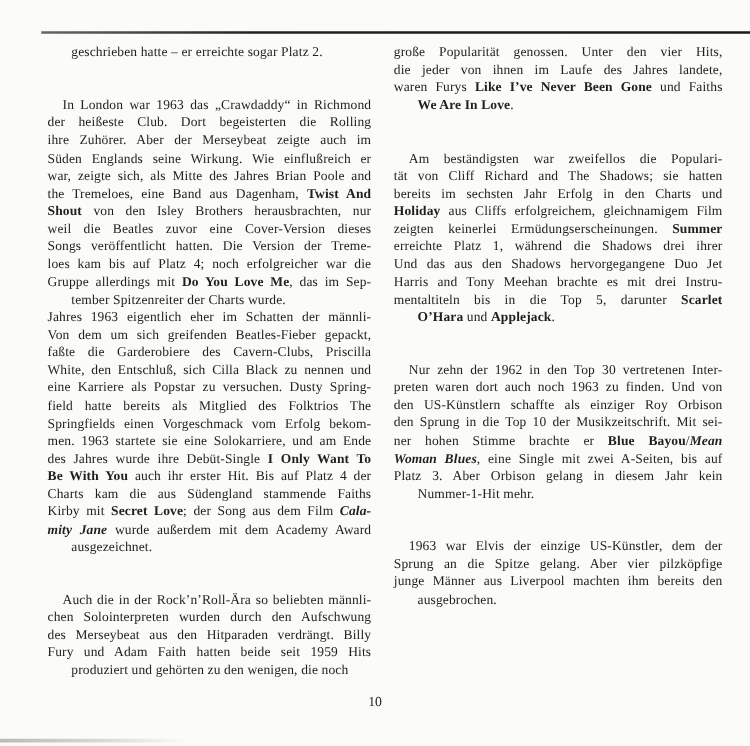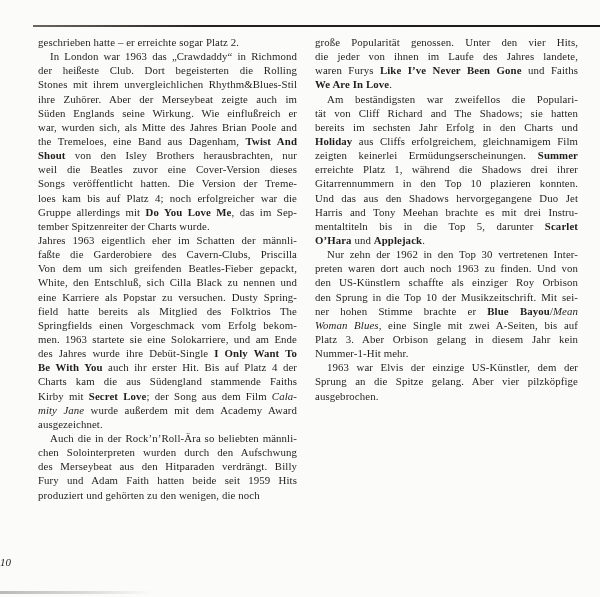--- a/index.html
+++ b/index.html
@@ -44,62 +44,62 @@
   }
   .col-left  { left: 38px;  width: 259px; }
   .col-right { left: 315px; width: 263px; }
   .line {
     text-align: justify;
     text-align-last: justify;
     height: 14.15px;
   }
   .line.last {
     text-align-last: left;
+    margin-left: 19px;
   }
   .line.indent {
     text-indent: 12px;
+    margin-top: 28px;
   }
   .run-n { font-weight: normal; font-style: normal; }
   .run-b { font-weight: bold;   font-style: normal; }
-  .run-i { font-weight: normal; font-style: italic; }
+  .run-i { font-weight: bold; font-style: italic; }
   .footer {
     position: absolute;
     top: 556px;
     left: 0;
     width: 600px;
-    text-align: left;
+    text-align: center;
     font-size: 11px;
     color: #26231f;
-    font-style: italic;
   }
 </style>
 </head>
 <body style="background: rgb(251, 251, 249); color: rgb(33, 30, 27);">
 
 <div class="scan-page">
   <div class="top-rule"></div>
 
   <div class="col col-left">
       <div class="line last"><span class="run-n">geschrieben hatte – er erreichte sogar Platz 2.</span></div>
       <div class="line indent"><span class="run-n">In London war 1963 das „Crawdaddy“ in Richmond</span></div>
       <div class="line"><span class="run-n">der heißeste Club. Dort begeisterten die Rolling</span></div>
-      <div class="line"><span class="run-n">Stones mit ihrem unvergleichlichen Rhythm&amp;Blues-Stil</span></div>
       <div class="line"><span class="run-n">ihre Zuhörer. Aber der Merseybeat zeigte auch im</span></div>
       <div class="line"><span class="run-n">Süden Englands seine Wirkung. Wie einflußreich er</span></div>
-      <div class="line"><span class="run-n">war, wurden sich, als Mitte des Jahres Brian Poole and</span></div>
+      <div class="line"><span class="run-n">war, zeigte sich, als Mitte des Jahres Brian Poole and</span></div>
       <div class="line"><span class="run-n">the Tremeloes, eine Band aus Dagenham, </span><span class="run-b">Twist And</span></div>
       <div class="line"><span class="run-b">Shout</span><span class="run-n"> von den Isley Brothers herausbrachten, nur</span></div>
       <div class="line"><span class="run-n">weil die Beatles zuvor eine Cover-Version dieses</span></div>
       <div class="line"><span class="run-n">Songs veröffentlicht hatten. Die Version der Treme-</span></div>
       <div class="line"><span class="run-n">loes kam bis auf Platz 4; noch erfolgreicher war die</span></div>
       <div class="line"><span class="run-n">Gruppe allerdings mit </span><span class="run-b">Do You Love Me</span><span class="run-n">, das im Sep-</span></div>
       <div class="line last"><span class="run-n">tember Spitzenreiter der Charts wurde.</span></div>
       <div class="line"><span class="run-n">Jahres 1963 eigentlich eher im Schatten der männli-</span></div>
+      <div class="line"><span class="run-n">Von dem um sich greifenden Beatles-Fieber gepackt,</span></div>
       <div class="line"><span class="run-n">faßte die Garderobiere des Cavern-Clubs, Priscilla</span></div>
-      <div class="line"><span class="run-n">Von dem um sich greifenden Beatles-Fieber gepackt,</span></div>
       <div class="line"><span class="run-n">White, den Entschluß, sich Cilla Black zu nennen und</span></div>
       <div class="line"><span class="run-n">eine Karriere als Popstar zu versuchen. Dusty Spring-</span></div>
       <div class="line"><span class="run-n">field hatte bereits als Mitglied des Folktrios The</span></div>
       <div class="line"><span class="run-n">Springfields einen Vorgeschmack vom Erfolg bekom-</span></div>
       <div class="line"><span class="run-n">men. 1963 startete sie eine Solokarriere, und am Ende</span></div>
       <div class="line"><span class="run-n">des Jahres wurde ihre Debüt-Single </span><span class="run-b">I Only Want To</span></div>
       <div class="line"><span class="run-b">Be With You</span><span class="run-n"> auch ihr erster Hit. Bis auf Platz 4 der</span></div>
       <div class="line"><span class="run-n">Charts kam die aus Südengland stammende Faiths</span></div>
       <div class="line"><span class="run-n">Kirby mit </span><span class="run-b">Secret Love</span><span class="run-n">; der Song aus dem Film </span><span class="run-i">Cala-</span></div>
       <div class="line"><span class="run-i">mity Jane</span><span class="run-n"> wurde außerdem mit dem Academy Award</span></div>
@@ -115,34 +115,34 @@
       <div class="line"><span class="run-n">große Popularität genossen. Unter den vier Hits,</span></div>
       <div class="line"><span class="run-n">die jeder von ihnen im Laufe des Jahres landete,</span></div>
       <div class="line"><span class="run-n">waren Furys </span><span class="run-b">Like I’ve Never Been Gone</span><span class="run-n"> und Faiths</span></div>
       <div class="line last"><span class="run-b">We Are In Love</span><span class="run-n">.</span></div>
       <div class="line indent"><span class="run-n">Am beständigsten war zweifellos die Populari-</span></div>
       <div class="line"><span class="run-n">tät von Cliff Richard and The Shadows; sie hatten</span></div>
       <div class="line"><span class="run-n">bereits im sechsten Jahr Erfolg in den Charts und</span></div>
       <div class="line"><span class="run-b">Holiday</span><span class="run-n"> aus Cliffs erfolgreichem, gleichnamigem Film</span></div>
       <div class="line"><span class="run-n">zeigten keinerlei Ermüdungserscheinungen. </span><span class="run-b">Summer</span></div>
       <div class="line"><span class="run-n">erreichte Platz 1, während die Shadows drei ihrer</span></div>
-      <div class="line"><span class="run-n">Gitarrennummern in den Top 10 plazieren konnten.</span></div>
       <div class="line"><span class="run-n">Und das aus den Shadows hervorgegangene Duo Jet</span></div>
       <div class="line"><span class="run-n">Harris and Tony Meehan brachte es mit drei Instru-</span></div>
       <div class="line"><span class="run-n">mentaltiteln bis in die Top 5, darunter </span><span class="run-b">Scarlet</span></div>
       <div class="line last"><span class="run-b">O’Hara</span><span class="run-n"> und </span><span class="run-b">Applejack</span><span class="run-n">.</span></div>
       <div class="line indent"><span class="run-n">Nur zehn der 1962 in den Top 30 vertretenen Inter-</span></div>
       <div class="line"><span class="run-n">preten waren dort auch noch 1963 zu finden. Und von</span></div>
       <div class="line"><span class="run-n">den US-Künstlern schaffte als einziger Roy Orbison</span></div>
       <div class="line"><span class="run-n">den Sprung in die Top 10 der Musikzeitschrift. Mit sei-</span></div>
       <div class="line"><span class="run-n">ner hohen Stimme brachte er </span><span class="run-b">Blue Bayou</span><span class="run-n">/</span><span class="run-i">Mean</span></div>
       <div class="line"><span class="run-i">Woman Blues</span><span class="run-n">, eine Single mit zwei A-Seiten, bis auf</span></div>
       <div class="line"><span class="run-n">Platz 3. Aber Orbison gelang in diesem Jahr kein</span></div>
       <div class="line last"><span class="run-n">Nummer-1-Hit mehr.</span></div>
       <div class="line indent"><span class="run-n">1963 war Elvis der einzige US-Künstler, dem der</span></div>
       <div class="line"><span class="run-n">Sprung an die Spitze gelang. Aber vier pilzköpfige</span></div>
+      <div class="line"><span class="run-n">junge Männer aus Liverpool machten ihm bereits den</span></div>
       <div class="line last"><span class="run-n">ausgebrochen.</span></div>
     </div>
 
   <div class="footer">10</div>
 
   <div class="bottom-streak"></div>
 </div>
 
 </body></html>

